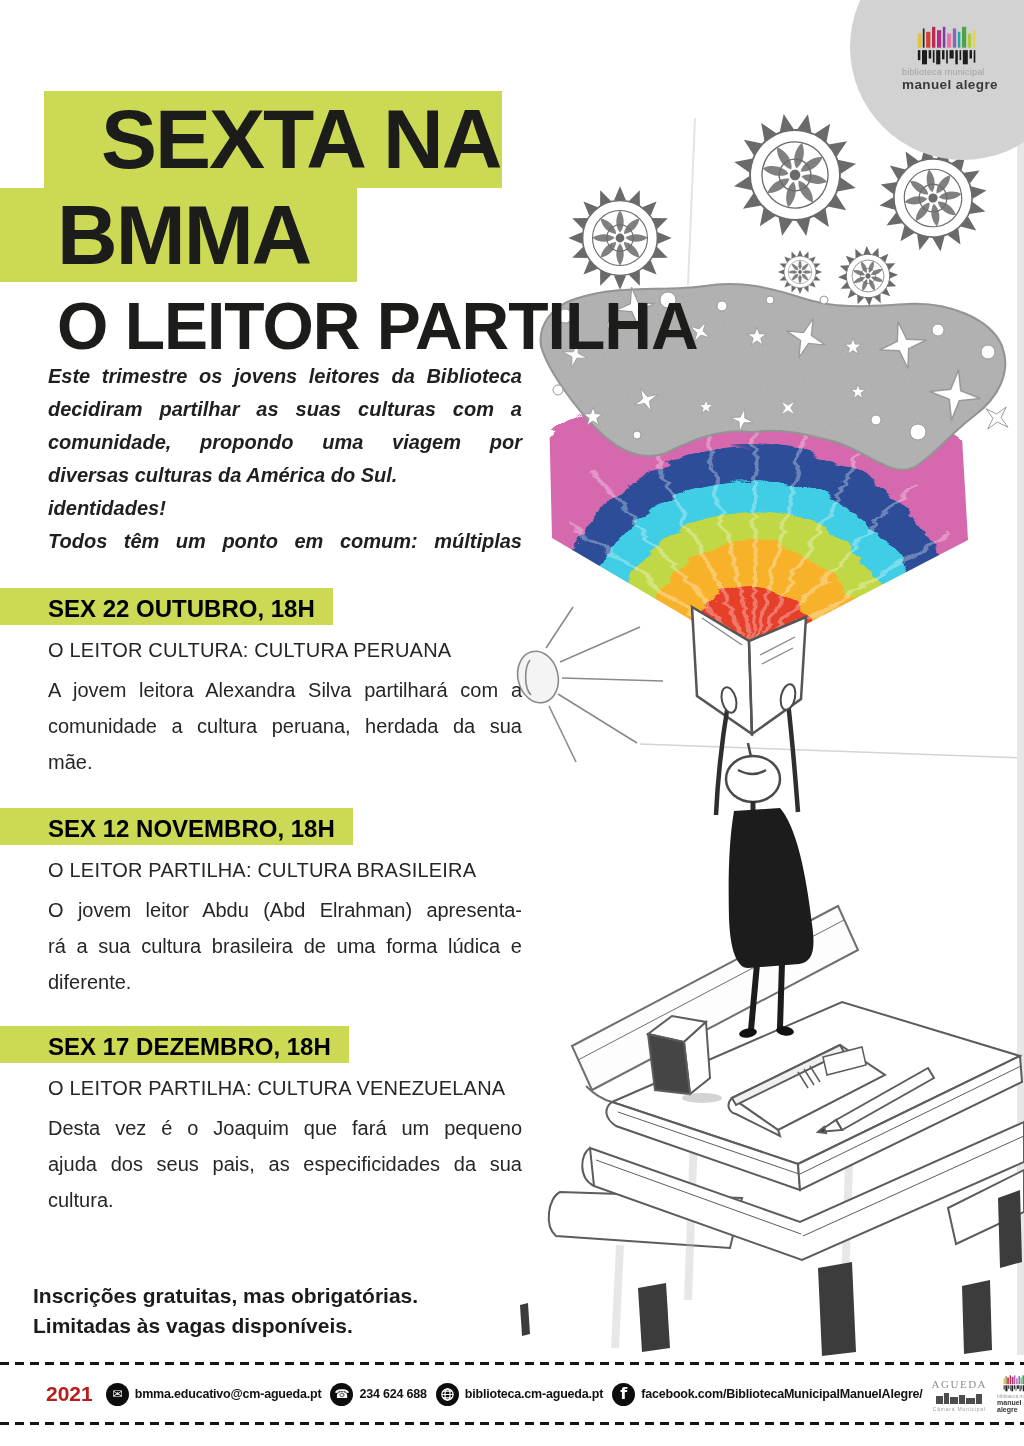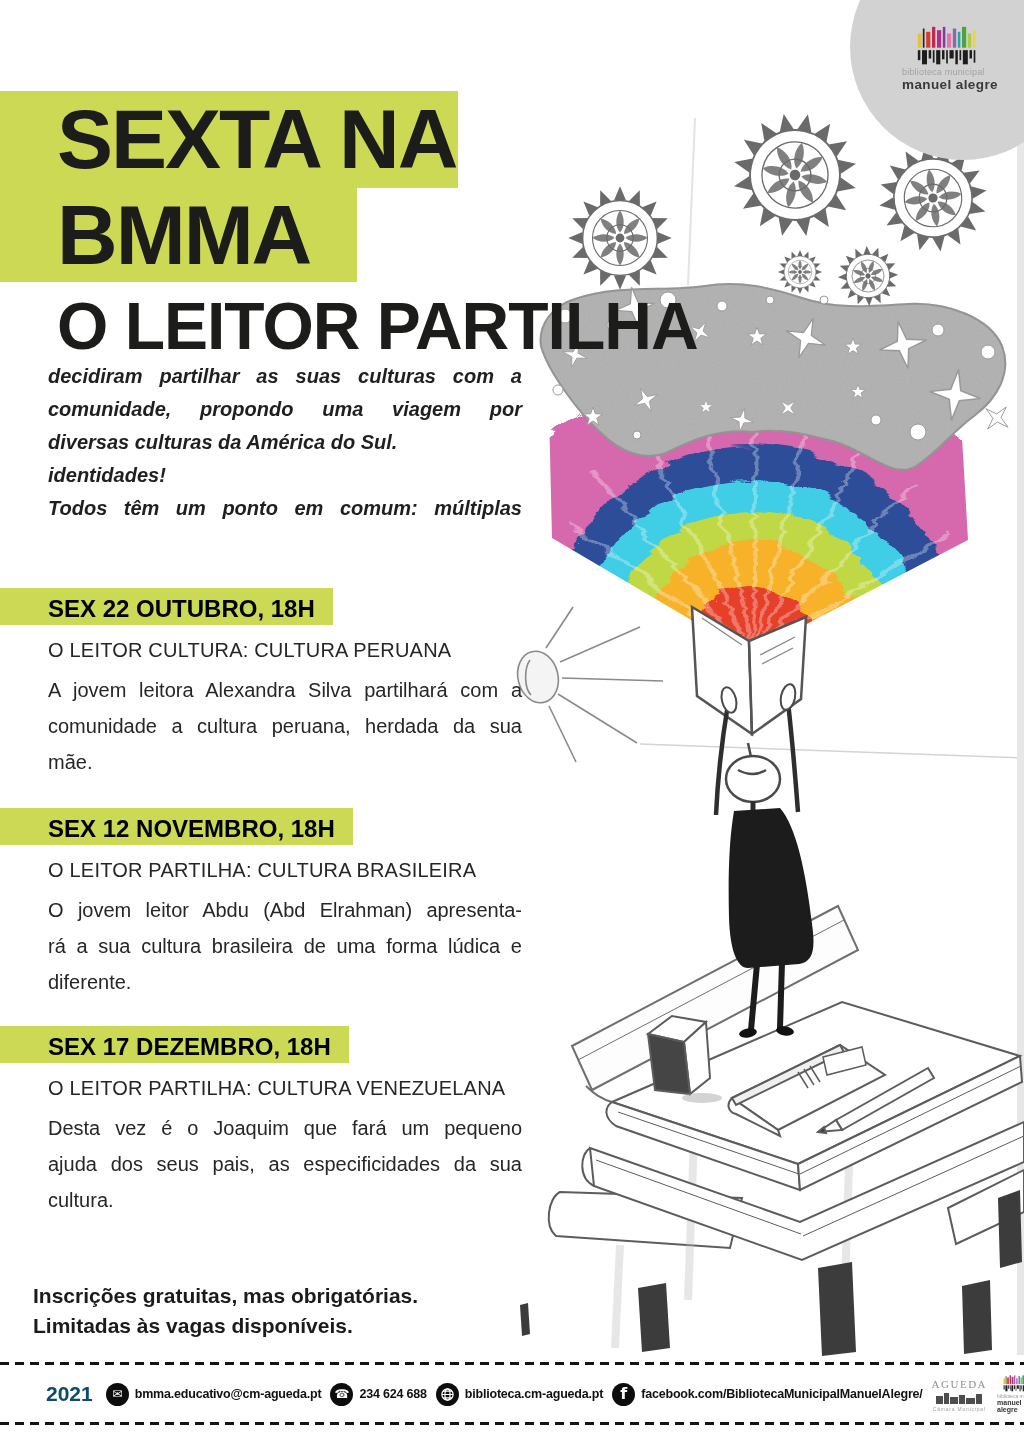--- a/index.html
+++ b/index.html
@@ -9,21 +9,21 @@
   .illustration{position:absolute;left:500px;top:0;width:524px;height:1365px;}
   .top-circle{position:absolute;left:850px;top:-66px;width:226px;height:226px;border-radius:50%;background:#d2d2d2;}
   .top-logo{position:absolute;left:902px;top:26px;width:100px;}
   .bars-lg{width:88px;height:40px;display:block;margin-left:1px;}
   .top-logo-sub{font-size:9px;color:#a2a2a2;margin-top:1px;letter-spacing:.2px;}
   .top-logo-name{font-size:13.5px;font-weight:bold;color:#3a3a3a;letter-spacing:.4px;}
   
   .title-block{position:absolute;left:0;top:91px;}
   .title-row{display:flex;align-items:center;background:var(--highlight,#ccd955);
              padding-left:57px;font-size:84px;font-weight:bold;letter-spacing:-2px;box-sizing:border-box;color:#1c1c1a;}
-  .title-row.row1{width:458px;height:97px;}
+  .title-row.row1{width:458px;height:97px;margin-left:44px;}
   .title-row.row2{width:357px;height:94px;}
   .subtitle{position:absolute;left:57px;top:288px;margin:0;font-size:66px;font-weight:bold;letter-spacing:-1px;color:#1c1c1a;}
   
   .intro{position:absolute;left:48px;top:360px;width:474px;font-size:20px;font-weight:bold;
          font-style:italic;line-height:33px;color:#1f1f1f;}
   .line{white-space:normal;}
   .line.j{text-align:justify;text-align-last:justify;}
   .line.l{text-align:center;text-align-last:left;}
   
   .event{position:absolute;left:0;}
@@ -32,21 +32,21 @@
   .event-title{margin:14px 0 0 48px;font-size:20px;color:#262626;letter-spacing:.2px;}
   .event-body{margin:10px 0 0 48px;width:474px;font-size:20px;color:#262626;line-height:36px;}
   
   .note{position:absolute;left:33px;top:1281px;font-size:21px;font-weight:bold;color:#1b1b1b;line-height:30px;}
   
   .dash{position:absolute;left:0;width:1024px;height:3px;
         background:repeating-linear-gradient(90deg,#141414 0 9px,transparent 9px 15px);}
   .dash.top{top:1362px;} .dash.bottom{top:1422px;}
   .footer{position:absolute;left:0;top:1366px;width:1024px;height:56px;display:flex;align-items:center;
           padding:0 6px 0 46px;box-sizing:border-box;gap:9px;}
-  .year{font-size:21px;font-weight:bold;color:#0c4a6e;margin-right:4px;}
+  .year{font-size:21px;font-weight:bold;color:#b91c1c;margin-right:4px;}
   .contact{display:flex;align-items:center;gap:6px;font-size:12.5px;font-weight:bold;color:#111;
            letter-spacing:-.2px;white-space:nowrap;}
   .cicon{width:23px;height:23px;border-radius:50%;background:#0d0d0d;color:#fff;display:flex;align-items:center;
          justify-content:center;font-size:12px;font-family:"DejaVu Sans","Liberation Sans",sans-serif;flex:0 0 23px;}
   .cicon.fb{font-size:16px;font-weight:bold;padding-bottom:2px;box-sizing:border-box;}
   .footer-logos{margin-left:auto;display:flex;align-items:flex-start;gap:10px;padding-right:2px;}
   .agueda-logo{text-align:center;padding-top:3px;}
   .agueda-name{font-family:"Liberation Serif",serif;font-size:11px;letter-spacing:1.5px;color:#8e8e8e;}
   .agueda-build{display:block;margin:2px auto 1px;}
   .agueda-sub{font-size:5px;color:#9c9c9c;letter-spacing:.8px;}
@@ -323,20 +323,21 @@
     <div class="title-row row1">
         <span>SEXTA NA</span>
       </div>
     <div class="title-row row2">
         <span>BMMA</span>
       </div>
   </div>
   <h2 class="subtitle">O LEITOR PARTILHA</h2>
 
   <div class="intro">
+    <div class="line j">Este trimestre os jovens leitores da Biblioteca</div>
     <div class="line j">decidiram partilhar as suas culturas com a</div>
     <div class="line j">comunidade, propondo uma viagem por</div>
     <div class="line l">diversas culturas da América do Sul.</div>
     <div class="line l">identidades!</div>
     <div class="line j">Todos têm um ponto em comum: múltiplas</div>
   </div>
 
   <section class="event" style="top:588px">
     <div class="event-date"><span>SEX 22 OUTUBRO, 18H</span></div>
     <div class="event-title">O LEITOR CULTURA: CULTURA PERUANA</div>

